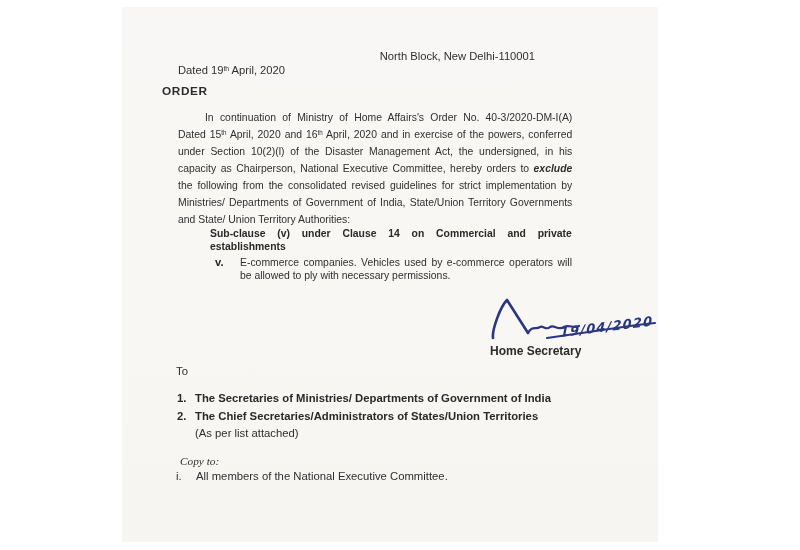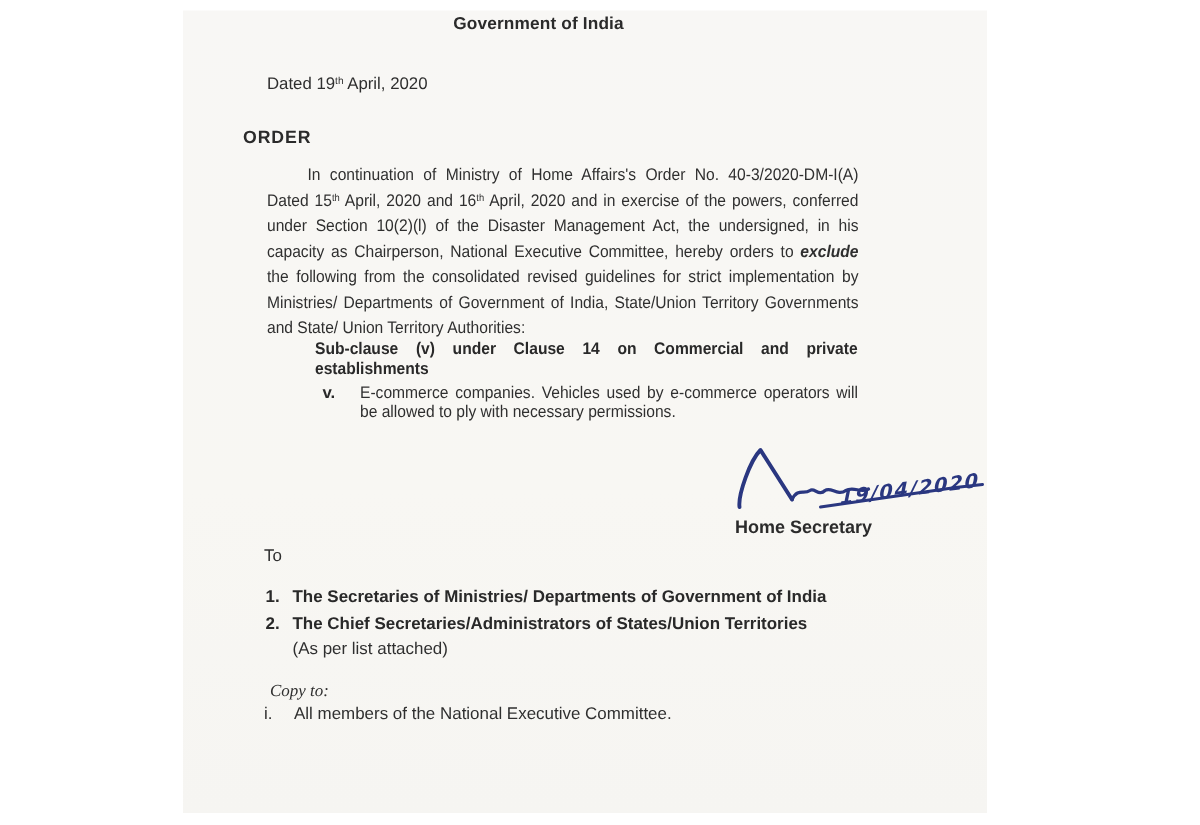--- a/index.html
+++ b/index.html
@@ -66,24 +66,24 @@
   .copy-row-1{left:54px;top:463px;}
   .copy-row-2{left:54px;top:480px;}
 </style>
 </head>
 <body>
 
 <div class="canvas">
   <div class="page">
 
     <div class="pos letterhead">
-      <div>Government of India</div>
     </div>
 
     <div class="pos dateline">
+      <div>North Block, New Delhi-110001</div>
       <div>
           <div class="tline"><span>Dated 19</span><sup>th</sup><span> April, 2020</span></div>
         </div>
     </div>
 
     <div class="pos order-heading">ORDER</div>
 
     <div class="pos paragraph squeeze">
         <div class="tline stretch indent"><span>In continuation of Ministry of Home Affairs's Order No. 40-3/2020-DM-I(A)</span></div>
         <div class="tline stretch"><span>Dated 15</span><sup>th</sup><span> April, 2020 and 16</span><sup>th</sup><span> April, 2020 and in exercise of the powers, conferred</span></div>

